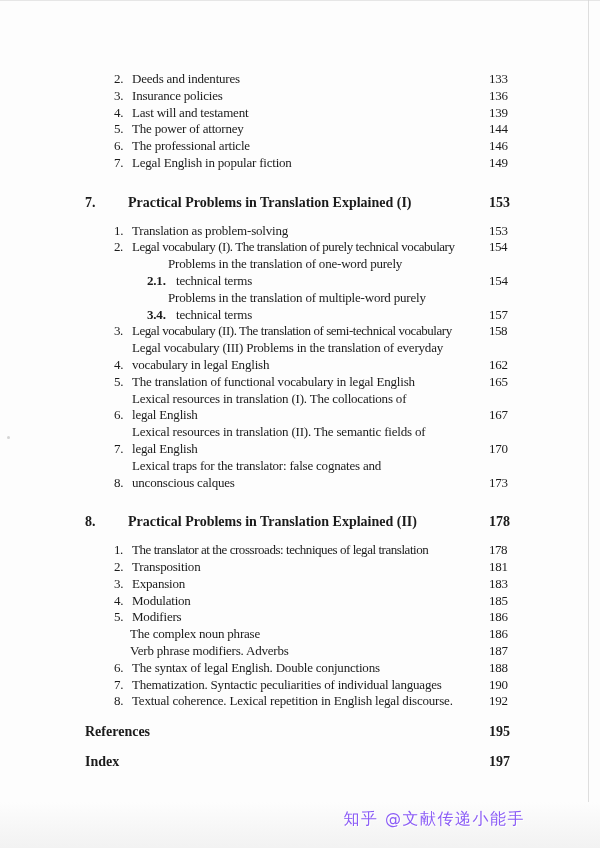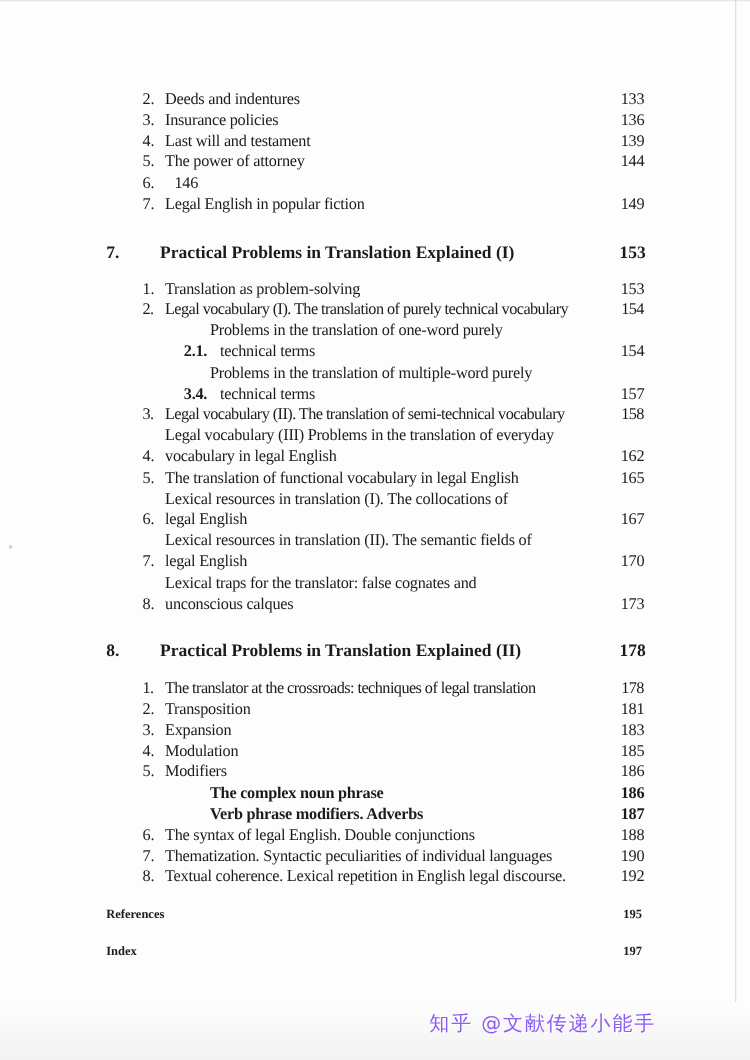--- a/index.html
+++ b/index.html
@@ -19,36 +19,36 @@
 
   .content { position:absolute; left:85px; top:71px; width:438px; }
 
   .row {
     display:flex; align-items:flex-end;
     font-size:13px; line-height:16.8px; letter-spacing:-0.2px;
   }
   .num { flex:0 0 18px; }
   .txt { flex:1 1 auto; min-width:0; }
   .l1,.l2 { display:block; white-space:nowrap; }
-  .pg { flex:0 0 34px; text-align:center; }
+  .pg { flex:0 0 34px; text-align:left; }
 
   .row.item  { margin-left:29px; }
   .row.item.tight { letter-spacing:-0.45px; }
   .row.sub   { margin-left:62px; }
   .row.sub .num { flex:0 0 21px;font-weight:bold; }
   .row.sub .l2  { padding-left:8px; }
-  .row.plain { margin-left:83px;font-weight:bold; }
+  .row.plain { margin-left:45px; }
 
   .row.heading {
     font-weight:bold; font-size:14px; letter-spacing:0;
     margin-top:23px; margin-bottom:11px;
   }
   .row.heading .num { flex:0 0 43px; }
 
-  .row.back { font-weight:bold; font-size:10px; letter-spacing:0; margin-top:13.5px; }
+  .row.back { font-weight:bold; font-size:14px; letter-spacing:0; margin-top:13.5px; }
 
   .watermark {
     position:absolute; right:75px; top:809px;
     font-family:"DejaVu Sans","Liberation Sans",sans-serif;
     font-size:16px; letter-spacing:1.5px;
     color:#8b5cf6; text-shadow:1px 1px 0 #ffffff;
     white-space:nowrap;
   }
 </style>
 </head>
@@ -84,20 +84,23 @@
   </div>
   <div class="row item">
     <span class="num">5.</span>
     <span class="txt">
         <span class="l1">The power of attorney</span>
       </span>
     <span class="pg">144</span>
   </div>
   <div class="row item">
     <span class="num">6.</span>
+    <span class="txt">
+        <span class="l1">The professional article</span>
+      </span>
     <span class="pg">146</span>
   </div>
   <div class="row item">
     <span class="num">7.</span>
     <span class="txt">
         <span class="l1">Legal English in popular fiction</span>
       </span>
     <span class="pg">149</span>
   </div>
 

